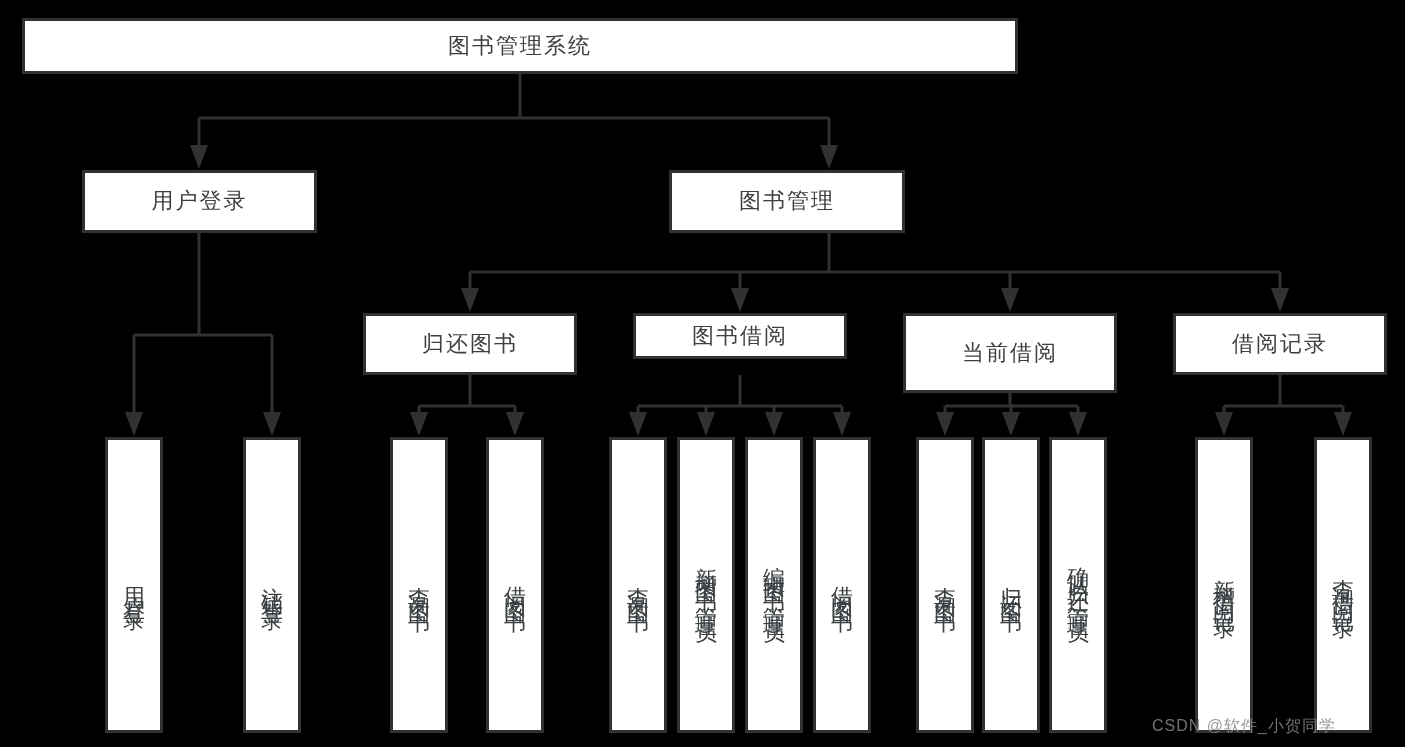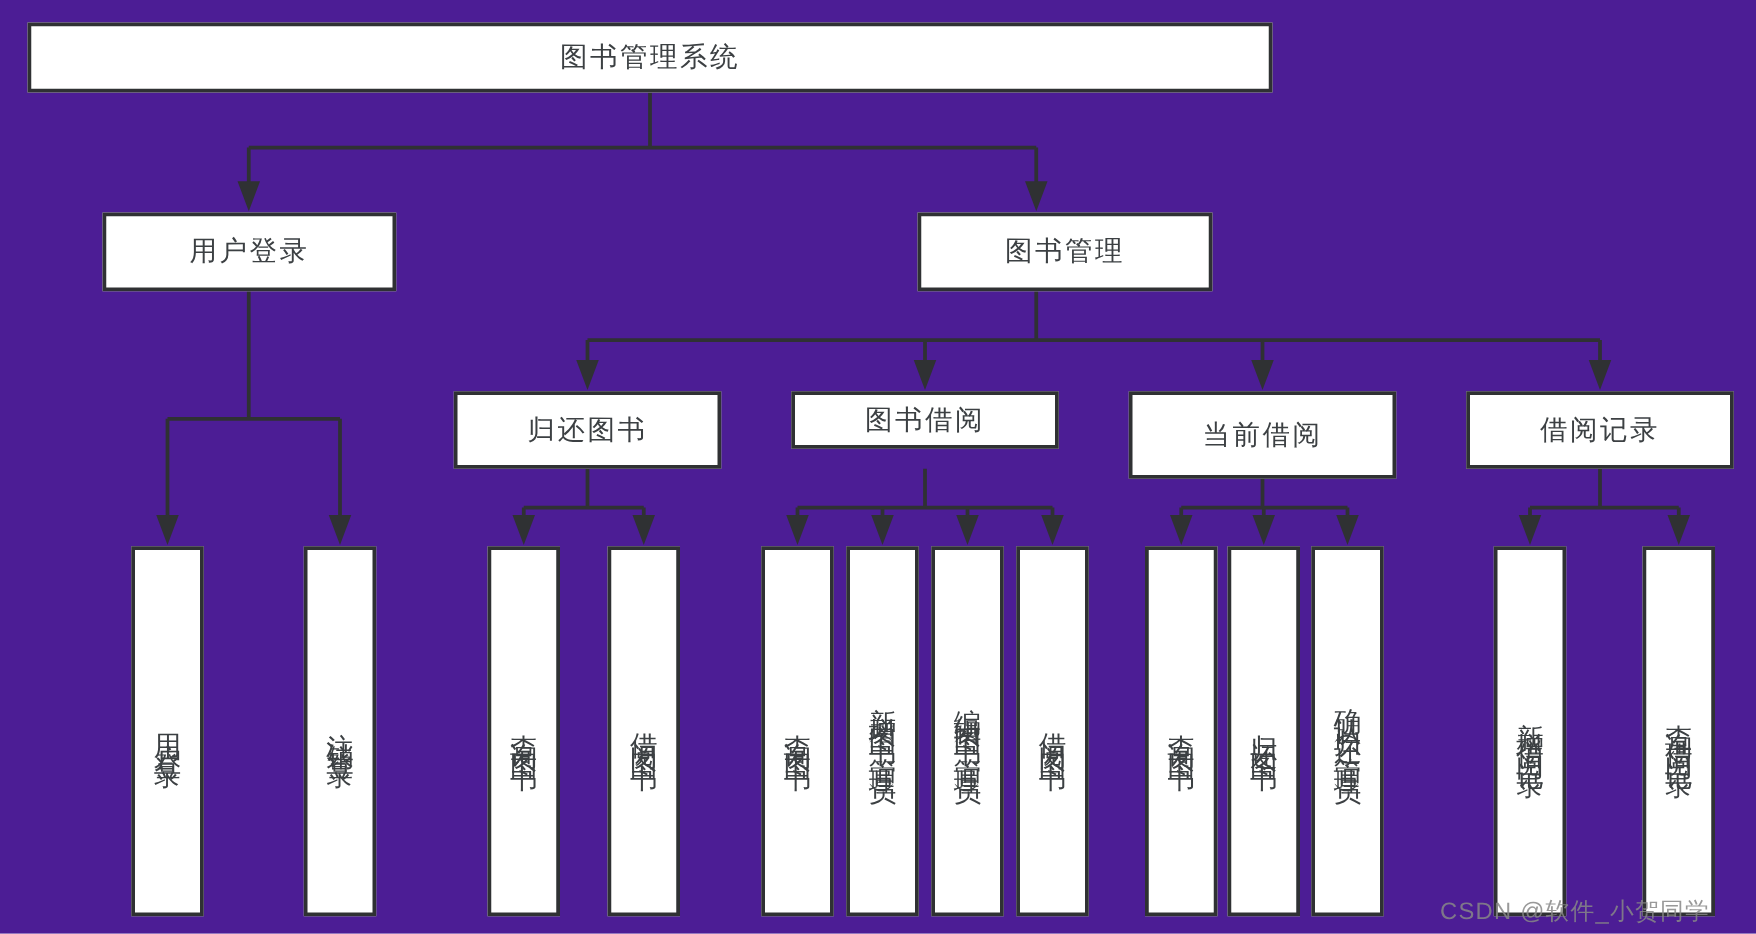--- a/index.html
+++ b/index.html
@@ -1,20 +1,20 @@
 <!DOCTYPE html>
 <html><head>
 <meta charset="utf-8">
 <style>
   html,body { margin:0; padding:0; background:#ffffff; }
   .stage {
     position: relative;
     width: 1405px;
     height: 747px;
-    background: #4c1d95;
+    background: #000000;
     font-family: "Liberation Sans", "DejaVu Sans", sans-serif;
     overflow: hidden;
   }
   .wires {
     position: absolute;
     left: 0; top: 0;
     width: 1405px; height: 747px;
     z-index: 1;
   }
   .node {
@@ -37,21 +37,21 @@
   .vnode span {
     writing-mode: vertical-rl;
     text-orientation: mixed;
     letter-spacing: 8px;
     line-height: 1;
     font-size: 22px;
   }
   .watermark {
     position: absolute;
     z-index: 5;
-    font-size: 19px;
+    font-size: 16px;
     color: rgba(135,135,135,0.85);
     letter-spacing: 1px;
     white-space: nowrap;
   }
 </style>
 </head>
 <body>
 
 <div class="stage">
 
@@ -95,31 +95,31 @@
     </g>
   </svg>
 
   <div class="node" style="left:22px;top:18px;width:996px;height:56px">
     <span>图书管理系统</span>
   </div>
 
   <div class="node" style="left:82px;top:170px;width:235px;height:63px">
     <span>用户登录</span>
   </div>
-  <div class="node" style="left:734px;top:170px;width:236px;height:63px">
+  <div class="node" style="left:669px;top:170px;width:236px;height:63px">
     <span>图书管理</span>
   </div>
 
   <div class="node" style="left:363px;top:313px;width:214px;height:62px">
     <span>归还图书</span>
   </div>
   <div class="node" style="left:633px;top:313px;width:214px;height:46px">
     <span>图书借阅</span>
   </div>
-  <div class="node" style="left:903px;top:313px;width:214px;height:70px">
+  <div class="node" style="left:903px;top:313px;width:214px;height:80px">
     <span>当前借阅</span>
   </div>
   <div class="node" style="left:1173px;top:313px;width:214px;height:62px">
     <span>借阅记录</span>
   </div>
 
   <div class="node vnode" style="left:105px;top:437px;width:58px;height:296px">
     <span>用户登录</span>
   </div>
   <div class="node vnode" style="left:243px;top:437px;width:58px;height:296px">

